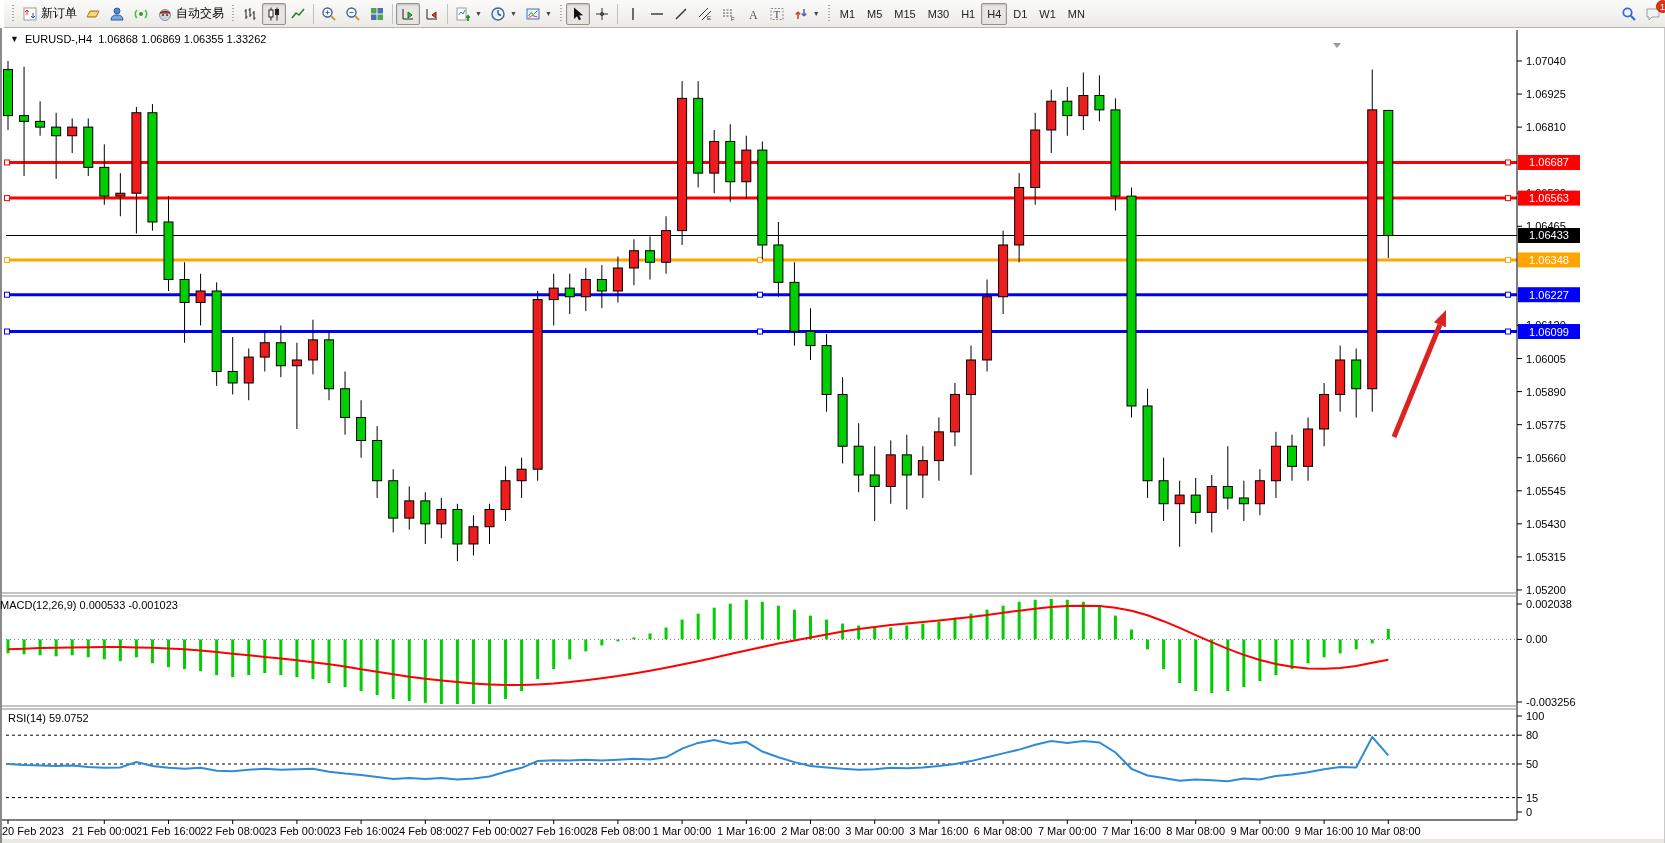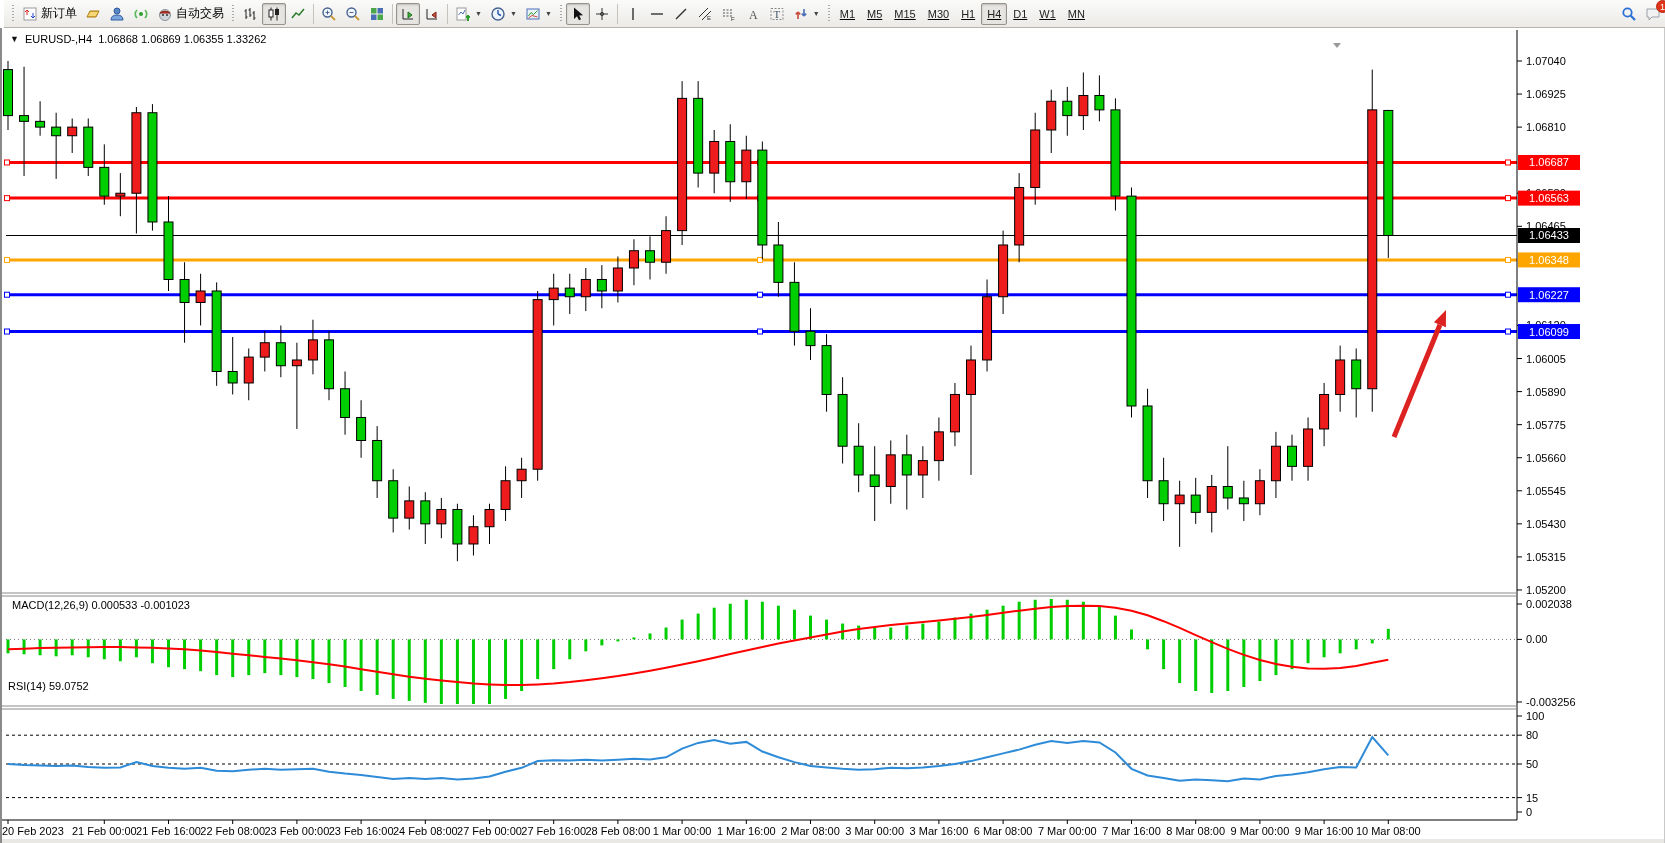--- a/index.html
+++ b/index.html
@@ -28,22 +28,22 @@
     background:#e03419; color:#fff; font-size:9px; line-height:13px; text-align:center; padding:0 2px;
     border:1px solid #b52a12; }
   .icon16 { width:16px; height:16px; display:block; }
 
   
   .chart-frame { position:absolute; left:0; top:28px; width:1665px; height:815px;
     border-left:2px solid #8a8a8a; border-right:1px solid #c9c9c9; background:transparent; z-index:1; }
   .overlay-label { position:absolute; z-index:3; font-size:11px; color:#000; white-space:nowrap; }
   #chart-title { left:10px; top:33px; display:flex; gap:6px; align-items:center; }
   #chart-title .dd { font-size:9px; color:#111; }
-  #macd-label { left:12px; top:599px; }
-  #rsi-label { left:8px; top:680px; }
+  #macd-label { left:0; top:599px; }
+  #rsi-label { left:8px; top:712px; }
 </style>
 </head>
 <body>
 <div id="stage">
 
 <div class="toolbar">
   <div class="grip"></div>
   <div class="tbtn">
     <svg class="icon16" viewBox="0 0 16 16">
           <rect x="2" y="2" width="12" height="12" fill="#fff" stroke="#999"></rect>
@@ -217,21 +217,21 @@
   </div>
   <div class="tbtn">
     <svg class="icon16" viewBox="0 0 16 16">
           <path d="M5,13 L5,6 M5,6 L2.8,8.4 M5,6 L7.2,8.4" stroke="#c84a3c" stroke-width="1.6" fill="none"></path>
           <path d="M11,3 L11,10 M11,10 L8.8,7.6 M11,10 L13.2,7.6" stroke="#4a6fb5" stroke-width="1.6" fill="none"></path>
         </svg>
     <span class="caret">▼</span>
   </div>
 
   <div class="grip"></div>
-  <div id="tf-group" style="display:flex;align-items:center;text-decoration:underline;">
+  <div id="tf-group" style="display:flex;align-items:center;">
         <div class="tbtn tf">M1</div>
         <div class="tbtn tf">M5</div>
         <div class="tbtn tf">M15</div>
         <div class="tbtn tf">M30</div>
         <div class="tbtn tf">H1</div>
         <div class="tbtn tf active">H4</div>
         <div class="tbtn tf">D1</div>
         <div class="tbtn tf">W1</div>
         <div class="tbtn tf">MN</div>
       </div>

